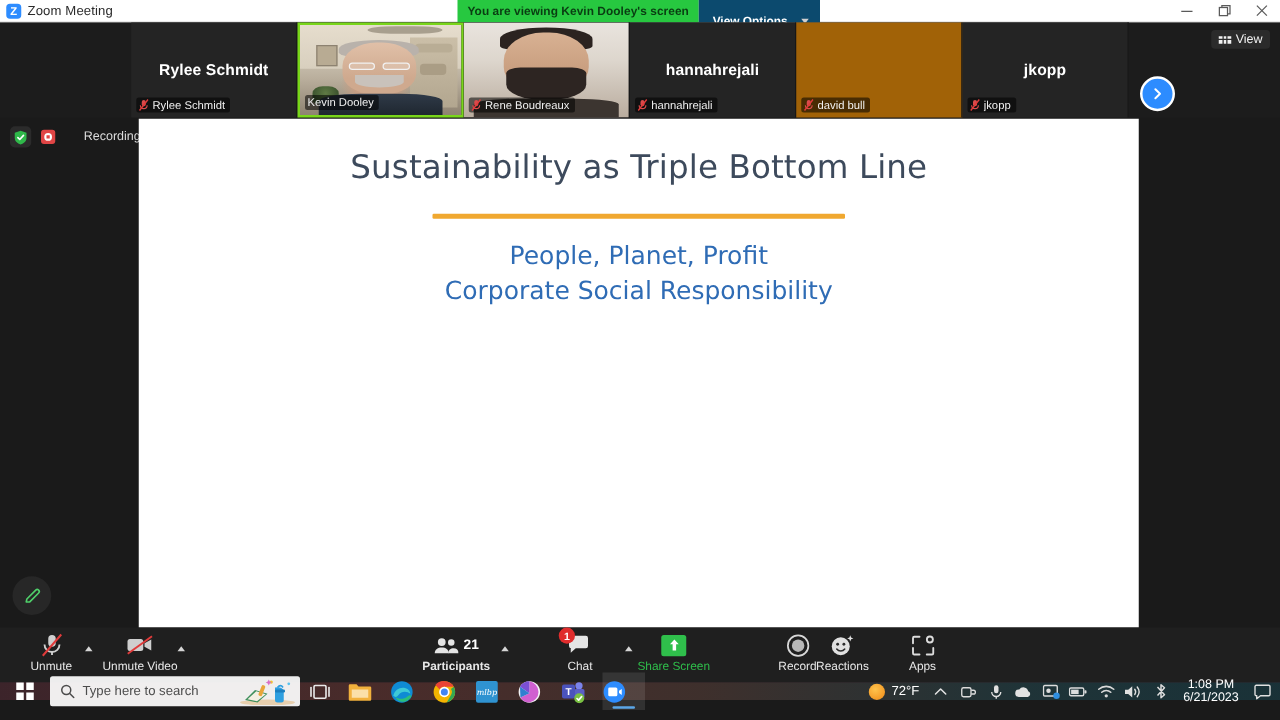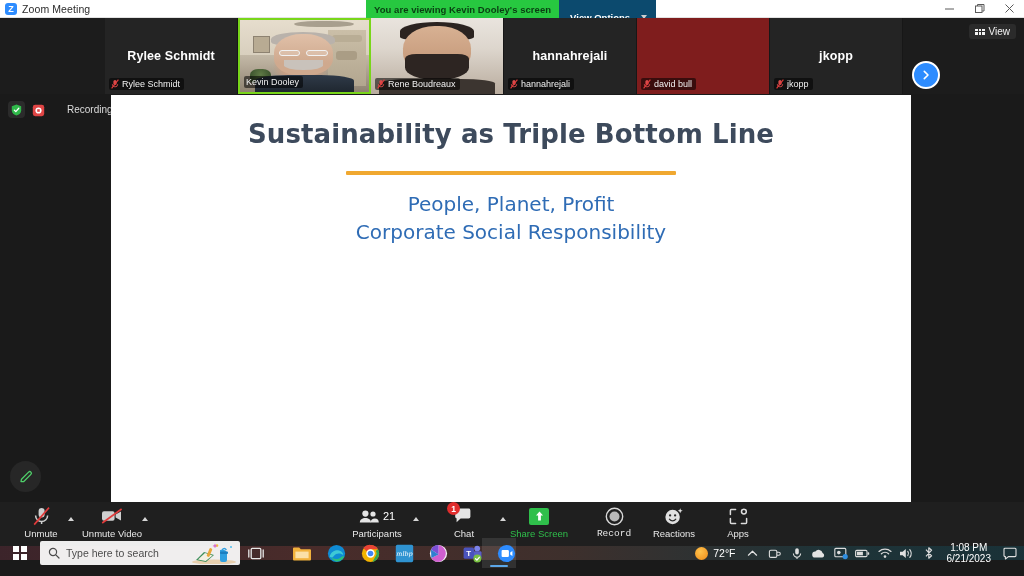--- a/index.html
+++ b/index.html
@@ -46,21 +46,21 @@
   
   .filmstrip{
     position:absolute; left:0; top:18px; width:1024px; height:76px;
     background:#1c1c1c;
   }
   .strip-inner{ position:absolute; left:105px; top:0; width:799px; height:76px; display:flex; }
   .tile{
     position:relative; width:133px; height:76px; background:#242424;
     border-right:1px solid #171717; overflow:hidden;
   }
-  .tile.blank{ background:#7f1d1d; }
+  .tile.blank{ background:#a16207; }
   .tile-name-center{
     position:absolute; left:0; right:0; top:50%; transform:translateY(-50%);
     text-align:center; color:#fff; font-size:12.5px; font-weight:bold;
     letter-spacing:.1px; padding:0 4px;
   }
   .tile-label{
     position:absolute; left:4px; bottom:4px; display:flex; align-items:center;
     gap:3px; background:rgba(0,0,0,.55); border-radius:2px; padding:1px 4px 1px 2px;
     max-width:125px;
   }
@@ -149,21 +149,21 @@
   }
 
   
   .slide{
     position:absolute; left:111px; top:95px; width:800px; height:407px;
     background:#ffffff; overflow:hidden;
   }
   .slide-title{
     position:absolute; left:0; right:0; top:24px; text-align:center;
     font-family:"DejaVu Sans", sans-serif;
-    font-size:26px; color:#3d4a5c; font-weight:bold; letter-spacing:.1px;
+    font-size:26px; color:#3d4a5c; font-weight:normal; letter-spacing:.1px;
   }
   .slide-rule{
     position:absolute; left:50%; transform:translateX(-50%); top:76px;
     width:330px; height:3.5px; background:#f0a830; border-radius:1px;
   }
   .slide-body{
     position:absolute; left:0; right:0; top:95px; text-align:center;
     font-family:"DejaVu Sans", sans-serif;
     font-size:20px; line-height:1.4; color:#2f6cb5;
   }
@@ -210,21 +210,21 @@
   .win-logo i{ background:#ffffff; display:block; }
   .search-box{
     width:200px; height:24px; background:rgba(255,255,255,.92); border-radius:2px;
     display:flex; align-items:center; gap:6px; padding:0 8px; position:relative;
     overflow:hidden;
   }
   .search-box .ph{ color:#4c4c4c; font-size:10.5px; white-space:nowrap; }
   .school-art{ position:absolute; right:2px; top:1px; width:48px; height:22px; }
   .taskview{ width:32px; height:30px; display:flex; align-items:center; justify-content:center; }
   .tb-apps{ display:flex; align-items:center; margin-left:6px; gap:0; }
-  .tb-app{ width:34px; height:30px; display:flex; align-items:center; justify-content:flex-end;
+  .tb-app{ width:34px; height:30px; display:flex; align-items:center; justify-content:flex-start;
     position:relative; }
   .tb-app.active{ background:rgba(255,255,255,.10); }
   .tb-app .ul{ position:absolute; bottom:1px; left:8px; width:18px; height:2px;
     background:#5ba7e8; border-radius:1px; }
   .tray{ margin-left:auto; display:flex; align-items:center; height:30px; padding-right:2px; }
   .tray-ic{ width:22px; height:30px; display:flex; align-items:center; justify-content:center; }
   .weather{ display:flex; align-items:center; gap:5px; padding:0 6px 0 4px; }
   .weather .t{ color:#ffffff; font-size:10.5px; }
   .sun{ width:13px; height:13px; border-radius:50%;
     background:radial-gradient(circle at 40% 35%, #ffc34d, #f08a16); }
@@ -443,21 +443,21 @@
         <svg width="24" height="18" viewBox="0 0 24 18">
           <rect x="2" y="4.2" width="12.6" height="9.6" rx="2" fill="#cfcfcf"></rect>
           <path d="M15.6 7.6 L21 4.6 V13.4 L15.6 10.4 Z" fill="#cfcfcf"></path>
           <line x1="2.2" y1="16" x2="21.6" y2="2" stroke="#e03b3b" stroke-width="1.6"></line>
         </svg>
         <span class="caret-up" style="left:42px;"></span>
       </span>
       <span class="tb-lbl">Unmute Video</span>
     </div>
 
-    <div class="tb-item" style="left:340px;">
+    <div class="tb-item" style="left:328px;font-weight:bold;">
       <span class="tb-ico">
         <svg width="20" height="15" viewBox="0 0 20 15">
           <circle cx="6.4" cy="4.6" r="3.1" fill="#e4e4e4"></circle>
           <circle cx="14" cy="5" r="2.6" fill="#e4e4e4"></circle>
           <path d="M0.8 13.6c0-3.1 2.5-4.6 5.6-4.6s5.6 1.5 5.6 4.6Z" fill="#e4e4e4"></path>
           <path d="M11.6 13.6c0-2.7 1.9-4 4.3-4S19.8 11 19.8 13.6Z" fill="#e4e4e4"></path>
         </svg>
         <span class="pcount">21</span>
         <span class="caret-up" style="left:54px;"></span>
       </span>
@@ -479,21 +479,21 @@
       <span class="tb-ico">
         <span class="share-box">
           <svg width="11" height="12" viewBox="0 0 11 12">
             <path d="M5.5 1.6 L9 5.4 H6.9 V10.4 H4.1 V5.4 H2 Z" fill="#ffffff"></path>
           </svg>
         </span>
       </span>
       <span class="tb-lbl green">Share Screen</span>
     </div>
 
-    <div class="tb-item" style="left:577px;font-family:Liberation Mono, monospace;">
+    <div class="tb-item" style="left:601px;">
       <span class="tb-ico">
         <svg width="19" height="19" viewBox="0 0 19 19">
           <circle cx="9.5" cy="9.5" r="8.2" fill="none" stroke="#d8d8d8" stroke-width="1.4"></circle>
           <circle cx="9.5" cy="9.5" r="5" fill="#b8b8b8"></circle>
         </svg>
       </span>
       <span class="tb-lbl">Record</span>
     </div>
 
     <div class="tb-item" style="left:637px;">

